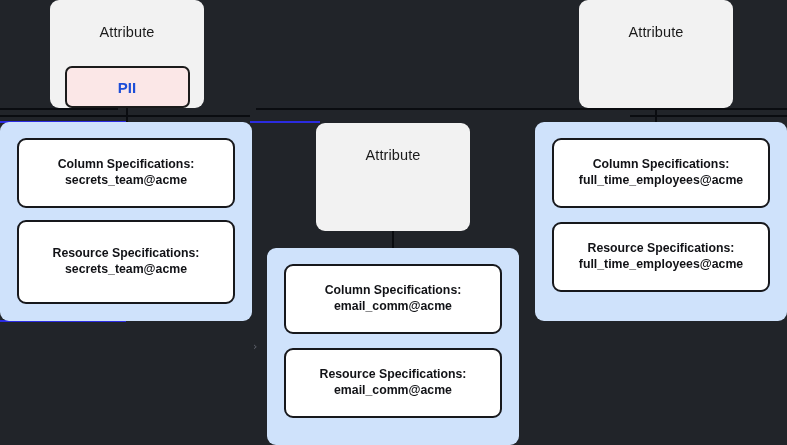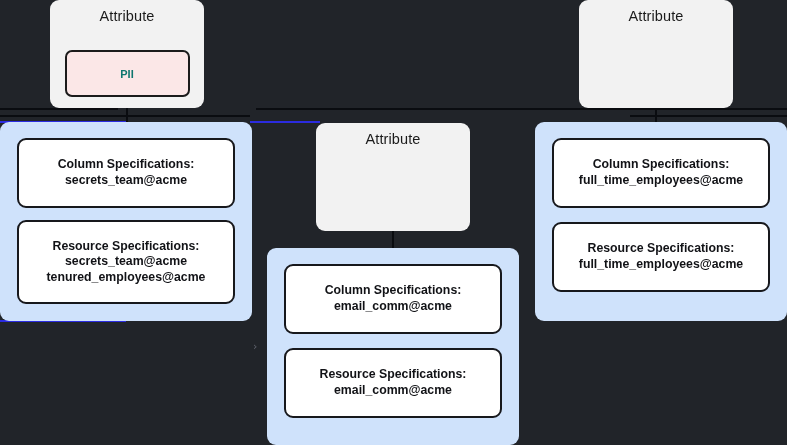--- a/index.html
+++ b/index.html
@@ -33,41 +33,41 @@
 
   
   .attr-card {
     position: absolute;
     background: #f2f2f2;
     border-radius: 9px;
     box-sizing: border-box;
     display: flex;
     flex-direction: column;
     align-items: center;
-    padding-top: 8px;
+    padding-top: 24px;
   }
   .attr-card .attr-title {
     font-size: 14.5px;
     color: #1b1b1b;
     line-height: 1.2;
     font-weight: 400;
     letter-spacing: .1px;
   }
   .attr-card .attr-badge {
     margin-top: 25px;
     width: 125px;
     height: 47px;
     border: 2px solid #1b1b1b;
     border-radius: 7px;
     display: flex;
     align-items: center;
     justify-content: center;
-    font-size: 11px;
+    font-size: 15px;
     font-weight: 700;
-    color: #0f766e;
+    color: #1d4ed8;
     box-sizing: border-box;
   }
   .badge-pii       { background: #fbe7e7; }
   .badge-financial { background: #e1f0e3; }
   .badge-email     { background: #fce9b0; }
 
   
   .spec-panel {
     position: absolute;
     background: #cfe2fb;
@@ -134,21 +134,20 @@
   </div>
 
   <div class="spec-panel" style="left:0px; top:122px; width:252px; height:199px; padding-top:16px;">
     <div class="spec-box" style="width:218px; height:70px;">
       <span class="l">Column Specifications:</span>
       <span class="l">secrets_team@acme</span>
     </div>
     <div class="spec-box" style="width:218px; height:84px; margin-top:12px;">
       <span class="l">Resource Specifications:</span>
       <span class="l">secrets_team@acme</span>
-      <span class="l">tenured_employees@acme</span>
     </div>
   </div>
 
   <div class="spec-panel" style="left:267px; top:248px; width:252px; height:197px; padding-top:16px;">
     <div class="spec-box" style="width:218px; height:70px;">
       <span class="l">Column Specifications:</span>
       <span class="l">email_comm@acme</span>
     </div>
     <div class="spec-box" style="width:218px; height:70px; margin-top:14px;">
       <span class="l">Resource Specifications:</span>

